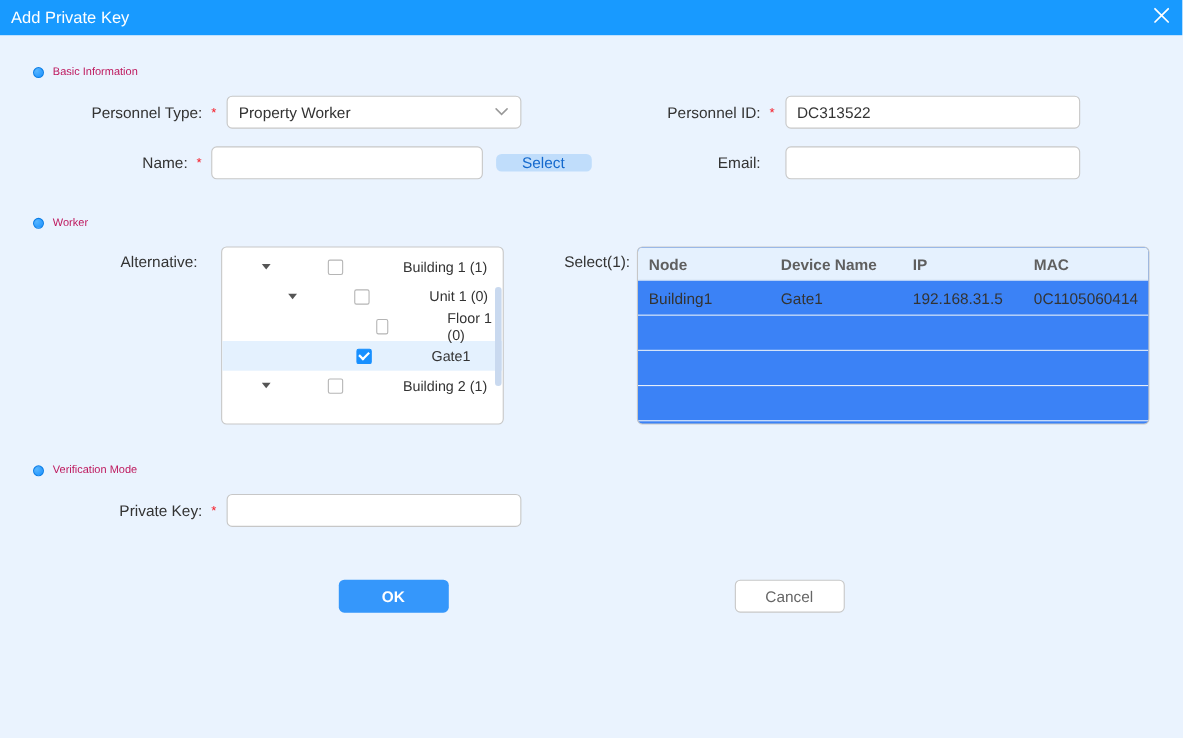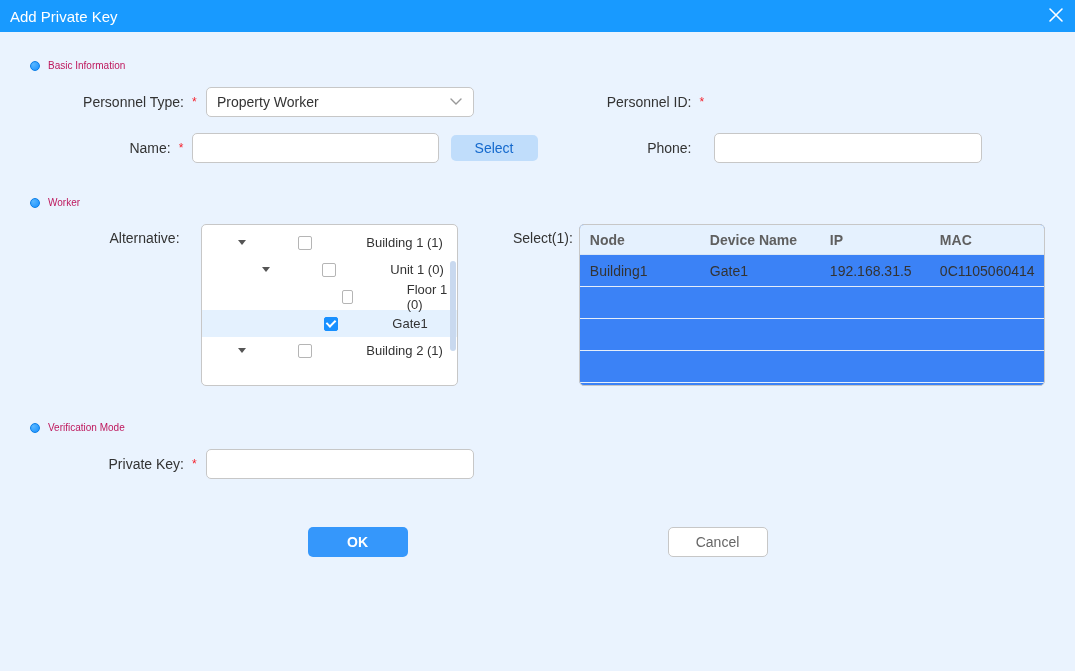--- a/index.html
+++ b/index.html
@@ -26,21 +26,21 @@
     width: 268px; height: 30px; border: 1px solid #c7c7c7; border-radius: 5px; padding: 0 10px;
     font-size: 14px; color: #333; background: #fff;
   }
 
   .select-wrap { position: relative; width: 268px; }
   .select-box { width: 100%; height: 30px; border: 1px solid #c7c7c7; border-radius: 5px; background: #fff; display: flex; align-items: center; justify-content: space-between; padding: 0 10px; cursor: pointer; }
   .chev { display:inline-block; }
   .chev svg { display:block; }
 
   .btn-select {
-    margin-left: 12px; height: 26px; padding: 0 24px; background: #c0ddfb; color: #1469cd; border: none; border-radius: 5px; cursor: pointer; font-size: 14px;
+    margin-left: 12px; height: 16px; padding: 0 24px; background: #c0ddfb; color: #1469cd; border: none; border-radius: 5px; cursor: pointer; font-size: 14px;
   }
 
   .device-row { display: flex; }
   .alt-lbl { width: 160px; text-align: right; padding-right: 6px; padding-top: 6px; }
   .tree-box { width: 264px; height: 162px; border: 1px solid #c7c7c7; border-radius: 5px; background:#fff; position:relative; overflow:hidden; }
   .tree-scroll { position:absolute; right:1px; top:36px; width:6px; height:90px; background:#c9d9ef; border-radius:3px;}
   .tree-content { padding:4px 0; font-size:13px; color:#333; }
   .tree-item { display:flex; align-items:center; height:27px; padding-right:4px;gap:48px; }
   .tree-item.selected { background:#e4f1fe; }
   .tree-caret { width:12px; display:inline-flex; justify-content:center; margin-right:2px;}
@@ -103,23 +103,24 @@
         <span class="lbl">Name:</span>
         <span class="req">*</span>
         <input class="text-input" type="text" value="" style="">
         <button class="btn-select">Select</button>
       </div>
     </div>
     <div class="form-right">
       <div class="form-row">
         <span class="lbl">Personnel ID:</span>
         <span class="req">*</span>
-      </div>
-      <div class="form-row">
-        <span class="lbl">Phone:</span>
+        <input class="text-input" type="text" value="DC313522" style="">
+      </div>
+      <div class="form-row">
+        <span class="lbl">Email:</span>
         <span class="req-ph"></span>
         <input class="text-input" type="text" value="" style="">
       </div>
     </div>
   </div>
 
   <div class="sec-space"></div>
 
   <div class="section-hdr">
     <span class="bullet"></span>

